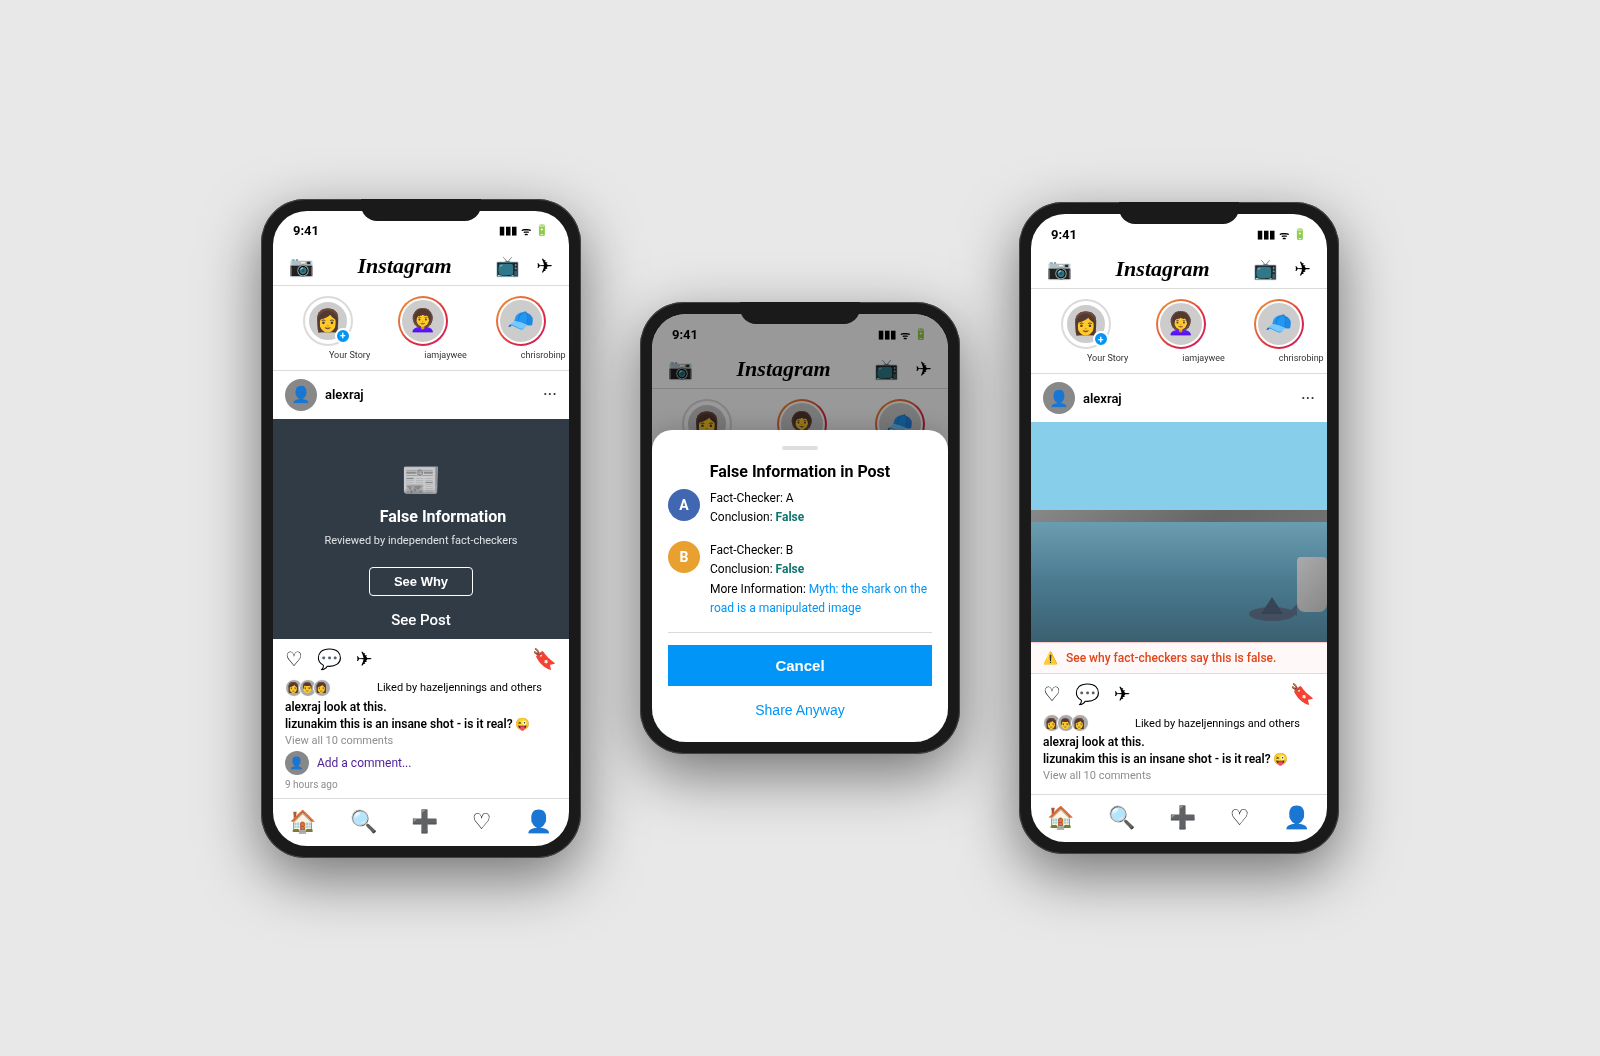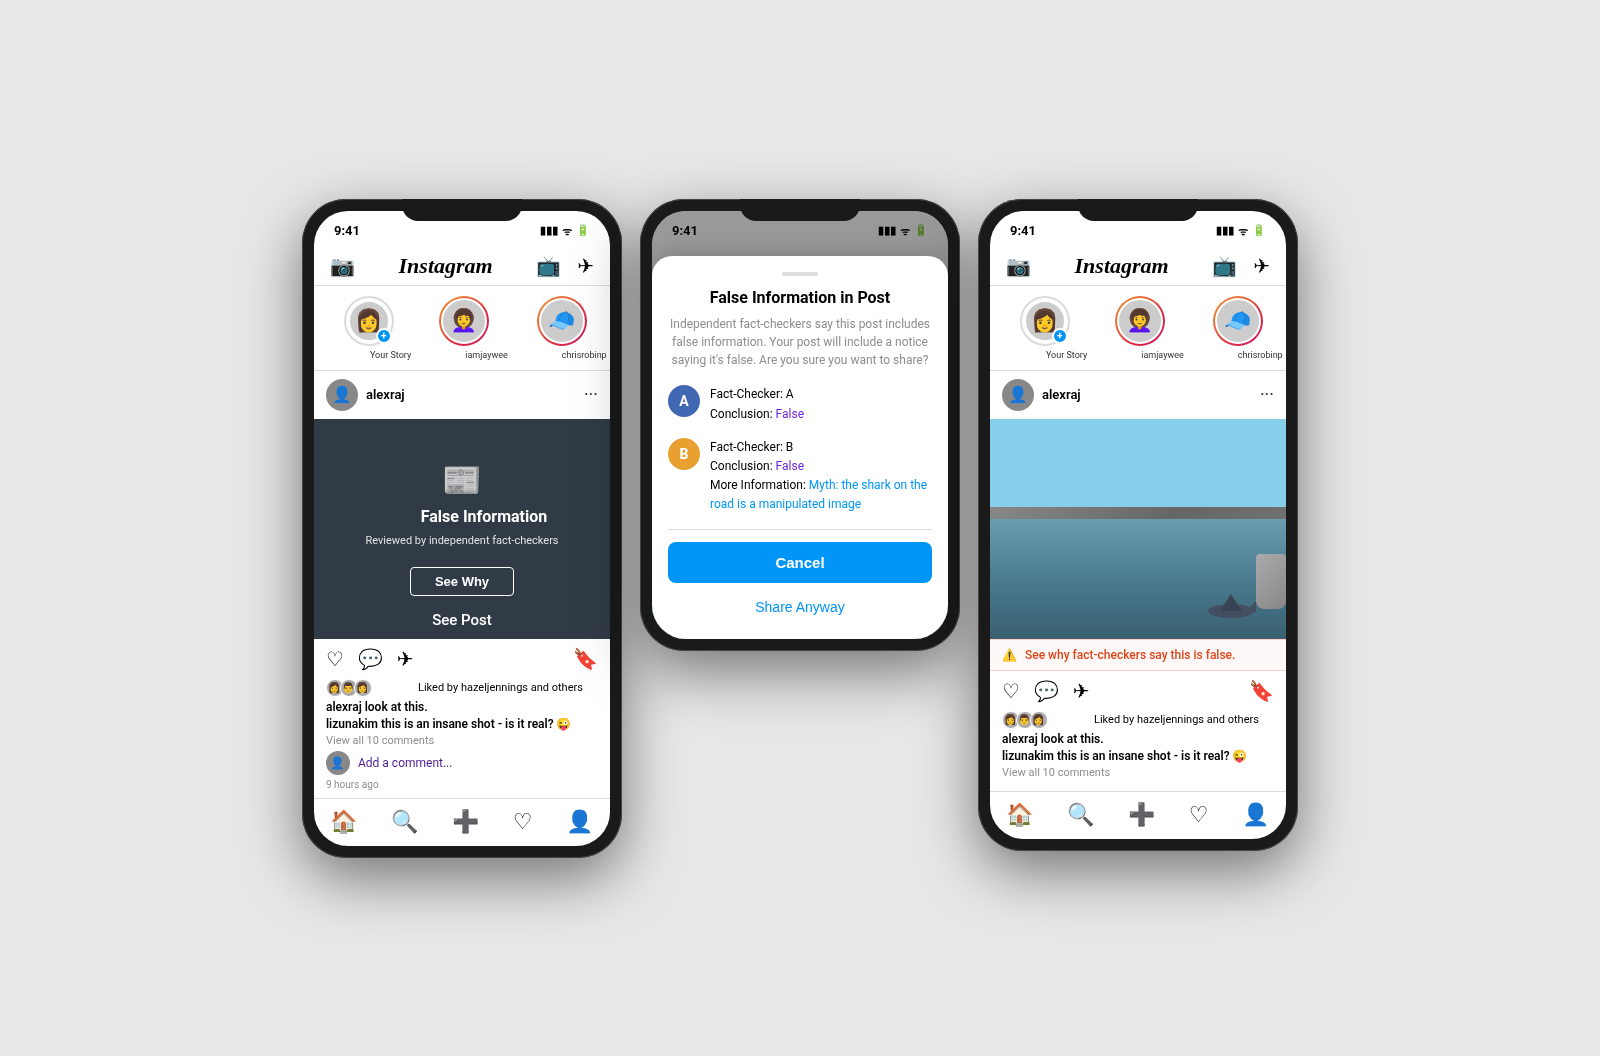--- a/index.html
+++ b/index.html
@@ -7,22 +7,22 @@
       background: #e8e8e8;
       display: flex;
       justify-content: center;
       align-items: center;
       min-height: 100vh;
       font-family: -apple-system, BlinkMacSystemFont, 'Segoe UI', Roboto, sans-serif;
       padding: 20px;
     }
     .scene {
       display: flex;
-      gap: 18px;
-      align-items: flex-start;
+      gap: 59px;
+      align-items: center;
       justify-content: center;
     }
     
     .phone {
       width: 320px;
       background: #1a1a1a;
       border-radius: 44px;
       padding: 12px;
       box-shadow: 0 20px 60px rgba(0,0,0,0.5), inset 0 0 0 1px #444;
       position: relative;
@@ -264,30 +264,30 @@
     .fc-badge {
       width: 32px; height: 32px;
       border-radius: 50%;
       display: flex; align-items: center; justify-content: center;
       font-size: 14px; font-weight: 700; color: #fff;
       flex-shrink: 0;
     }
     .fc-badge.blue { background: #4267b2; }
     .fc-badge.orange { background: #e8a030; }
     .fc-content { font-size: 12px; line-height: 1.6; }
-    .fc-false { color: #6d28d9; font-weight: 400; }
+    .fc-false { color: #0f766e; font-weight: 700; }
     .fc-link { color: #0095f6; }
     .sheet-divider { height: 1px; background: #dbdbdb; margin: 12px 0; }
     .cancel-btn {
       width: 100%;
       background: #0095f6;
       color: #fff;
       border: none;
       padding: 12px;
-      border-radius: 8px;
+      border-radius: 0;
       font-size: 15px;
       font-weight: 600;
       cursor: pointer;
       margin-bottom: 8px;
     }
     .share-anyway-btn {
       width: 100%;
       background: transparent;
       color: #0095f6;
       border: none;
@@ -532,21 +532,20 @@
           <polygon points="30,0 42,20 18,20" fill="#444"></polygon>
           <polygon points="50,18 60,8 60,22" fill="#555"></polygon>
         </svg>
       </div>
 
       <div class="modal-backdrop"></div>
 
       <div class="bottom-sheet">
         <div class="sheet-handle"></div>
         <div class="sheet-title">False Information in Post</div>
-        <div class="sheet-desc">Independent fact-checkers say this post includes false information. Your post will include a notice saying it's false. Are you sure you want to share?</div>
         
         <div class="fact-checker-item">
           <div class="fc-badge blue">A</div>
           <div class="fc-content">
             <div>
               <span>Fact-Checker: A</span>
             </div>
             <div>
               <span>Conclusion:</span>
               <span class="fc-false"> </span><span class="fc-false">False</span>

